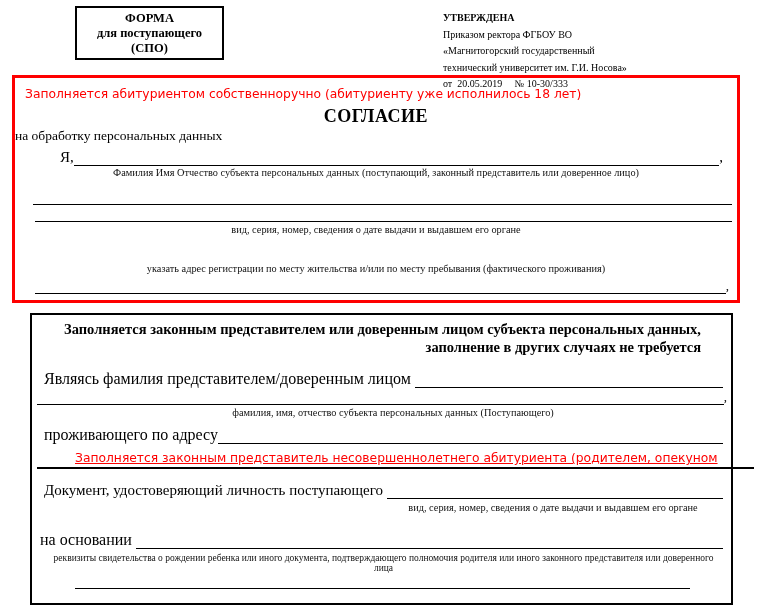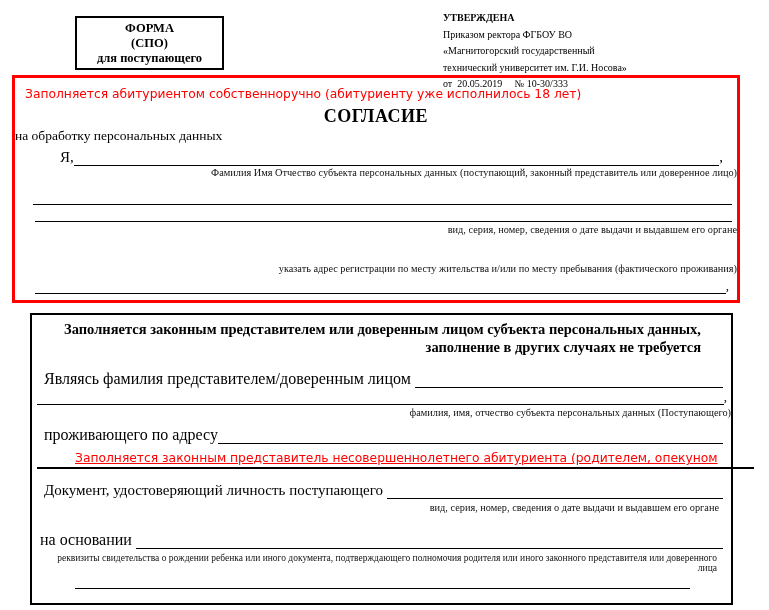--- a/index.html
+++ b/index.html
@@ -4,53 +4,53 @@
 <style>
   html,body{margin:0;padding:0;}
   body{
     width:769px;height:610px;position:relative;background:#ffffff;
     font-family:"Liberation Serif", serif;color:#000;
     -webkit-font-smoothing:antialiased;
   }
   .abs{position:absolute;}
   
   .form-box{
-    left:75px;top:16px;width:145px;height:47px;border:2px solid #000;
+    left:75px;top:6px;width:145px;height:47px;border:2px solid #000;
     text-align:center;font-weight:bold;font-size:12.5px;line-height:15px;padding-top:3px;
   }
   .approval{left:443px;top:10px;width:310px;font-size:10px;line-height:16.5px;z-index:3;}
   .approval .t{font-weight:bold;}
   .approval .pre{white-space:pre;}
   
   .red-box{left:12px;top:75px;width:722px;height:222px;border:3px solid #fe0000;z-index:1;}
   .annotation{
     font-family:"DejaVu Sans", sans-serif;font-size:12.3px;color:#fe0000;white-space:nowrap;
   }
   .c-title{left:0;right:0;text-align:center;font-weight:bold;font-size:18px;letter-spacing:.5px;}
   .c-sub{left:0;right:0;text-align:left;font-weight:normal;font-size:13.5px;}
   .row{display:flex;align-items:flex-end;}
   .row .lbl{white-space:nowrap;}
   .fill{flex:1 1 auto;border-bottom:1px solid #000;height:100%;}
-  .caption{left:0;right:0;text-align:right;font-size:10.3px;color:#111;}
+  .caption{left:0;right:0;text-align:center;font-size:10.3px;color:#111;}
   .hline{border-bottom:1px solid #000;}
   .fs16{font-size:16px;}
   .fs15{font-size:15px;}
   
   .black-box{left:30px;top:313px;width:699px;height:288px;border:2px solid #000;z-index:1;}
   .b-heading{text-align:center;font-weight:bold;font-size:14.5px;line-height:17.5px;}
   .annot2-wrap{border-bottom:2.5px solid #000;white-space:nowrap;overflow:visible;}
   .annot2-wrap .annotation{text-decoration:underline;}
 </style>
 </head>
 <body>
 
 <div class="abs form-box">
   <div>ФОРМА</div>
+  <div>для поступающего</div>
   <div>(СПО)</div>
-  <div>для поступающего</div>
 </div>
 
 <div class="abs approval">
   <div class="t">УТВЕРЖДЕНА</div>
   <div>Приказом ректора ФГБОУ ВО</div>
   <div>«Магнитогорский государственный</div>
   <div>технический университет им. Г.И. Носова»</div>
   <div class="pre">от  20.05.2019     № 10-30/333</div>
 </div>
 

